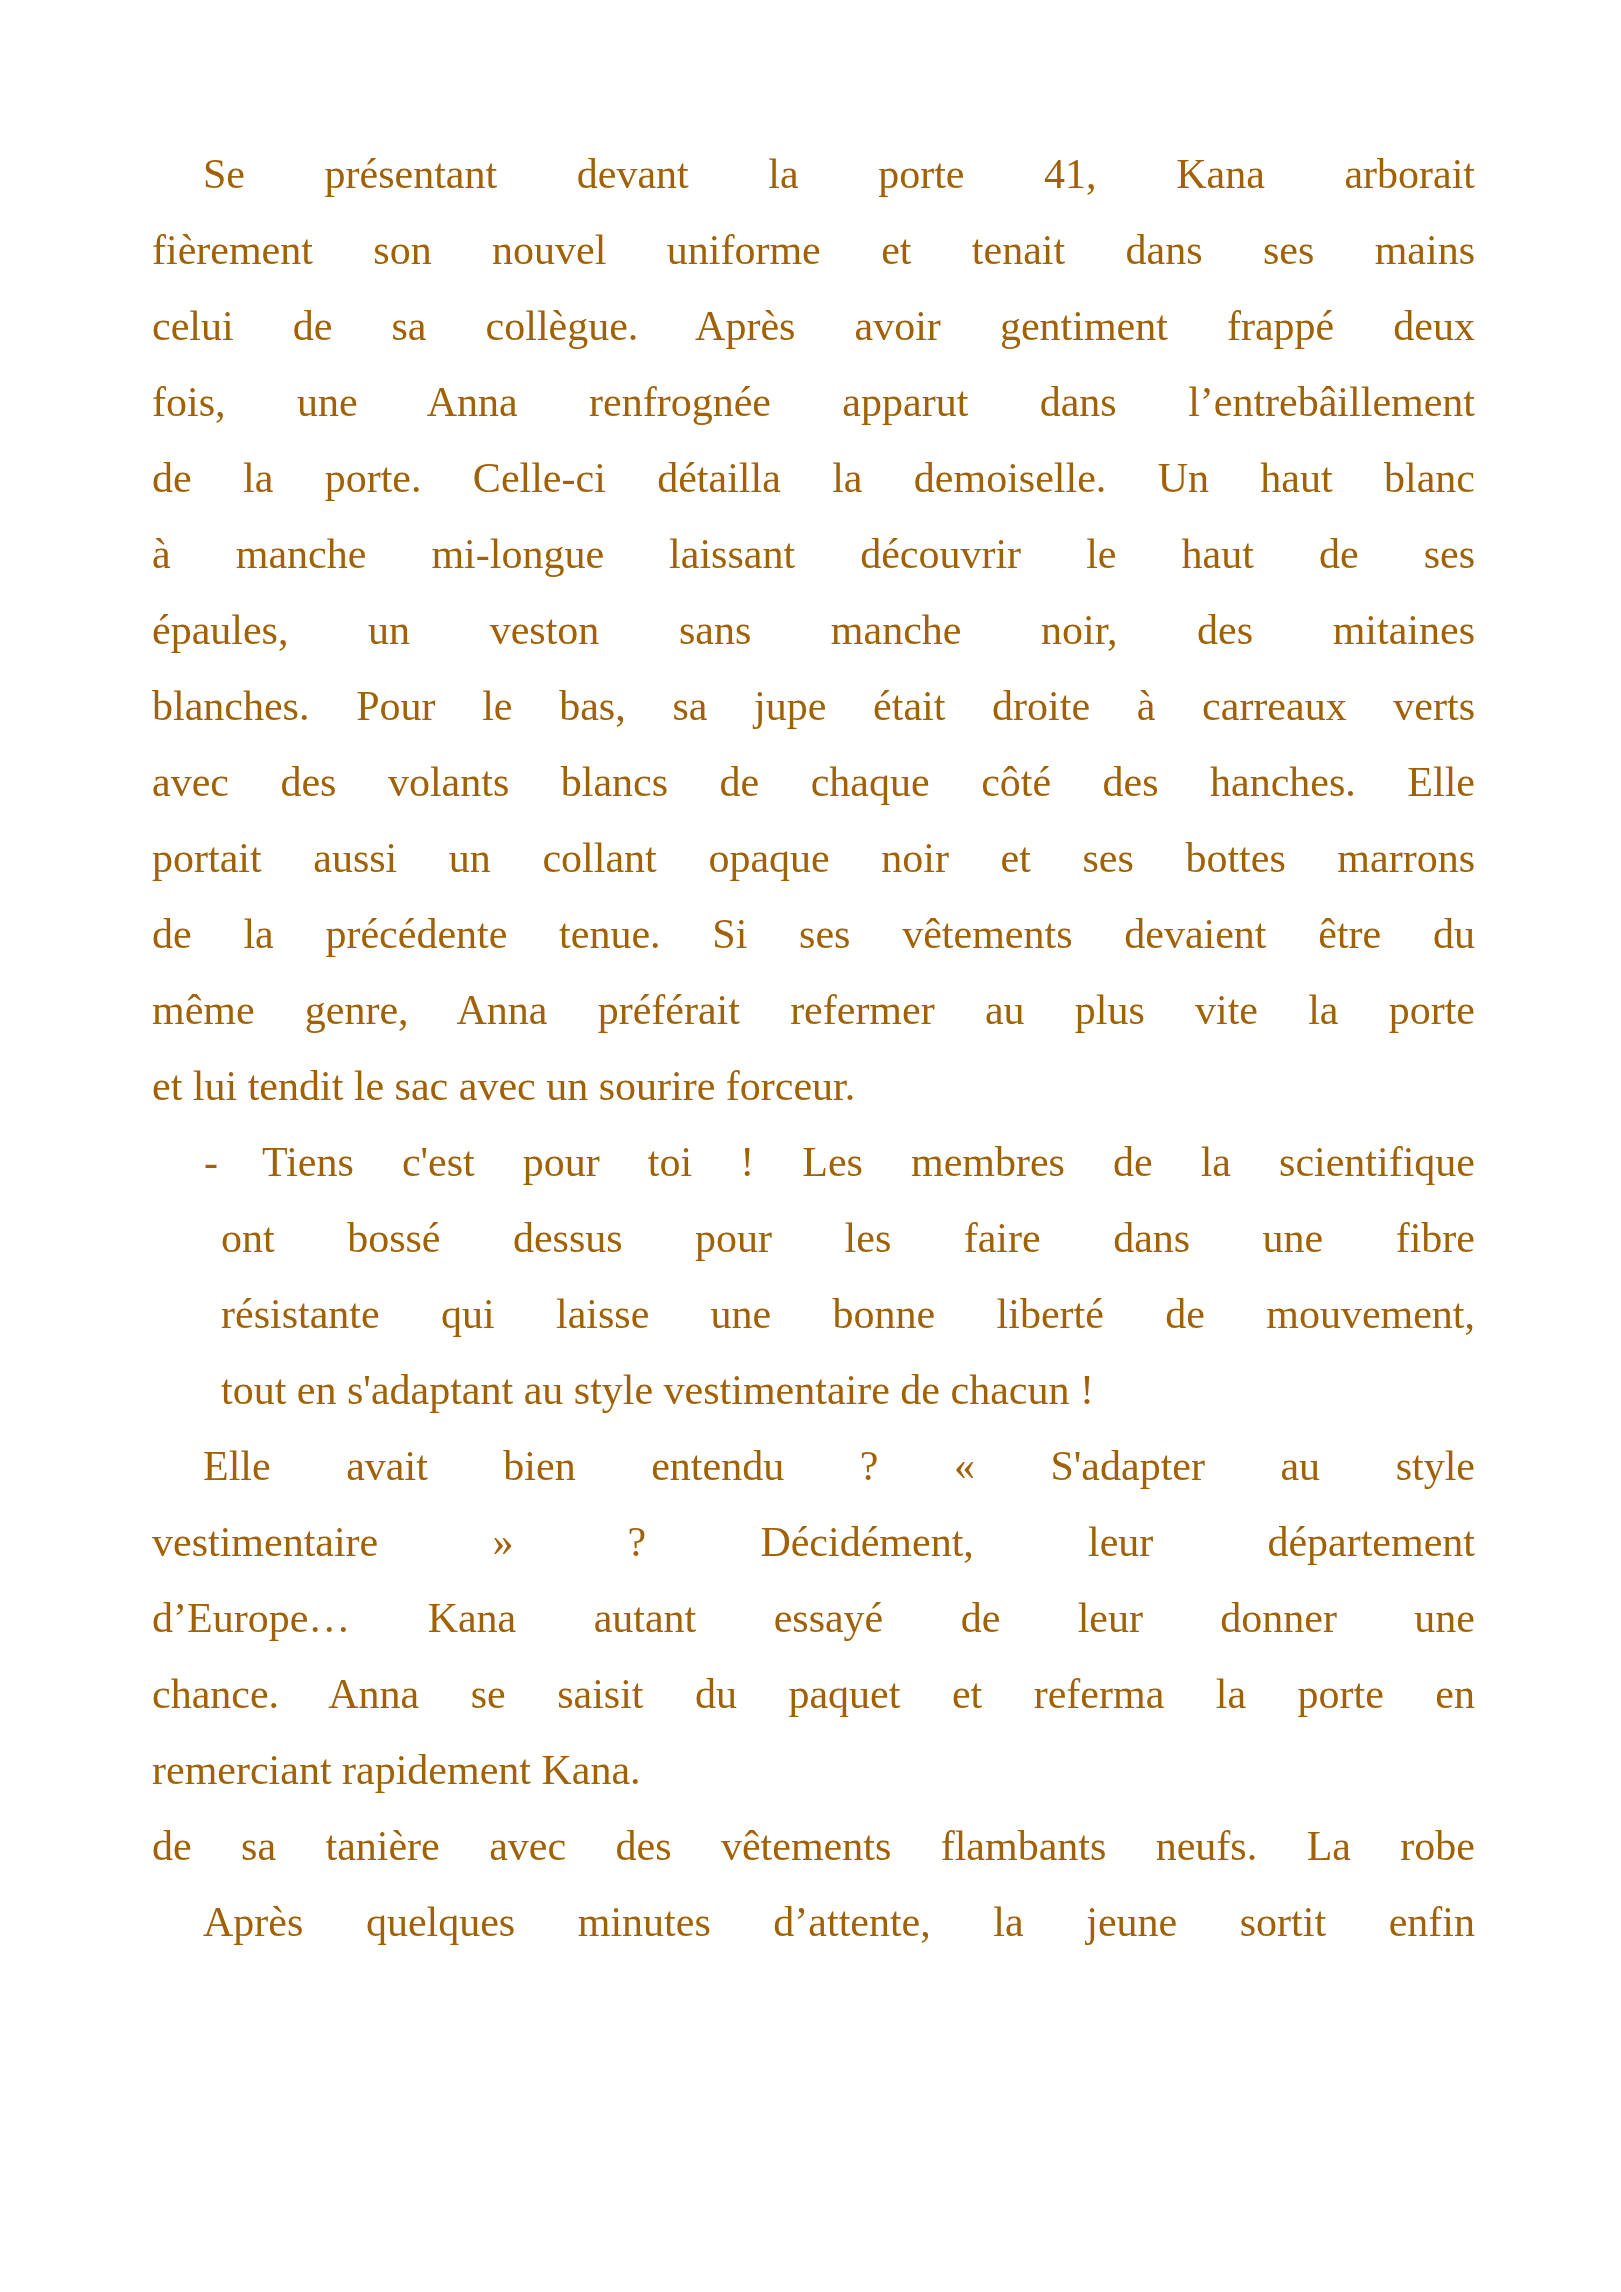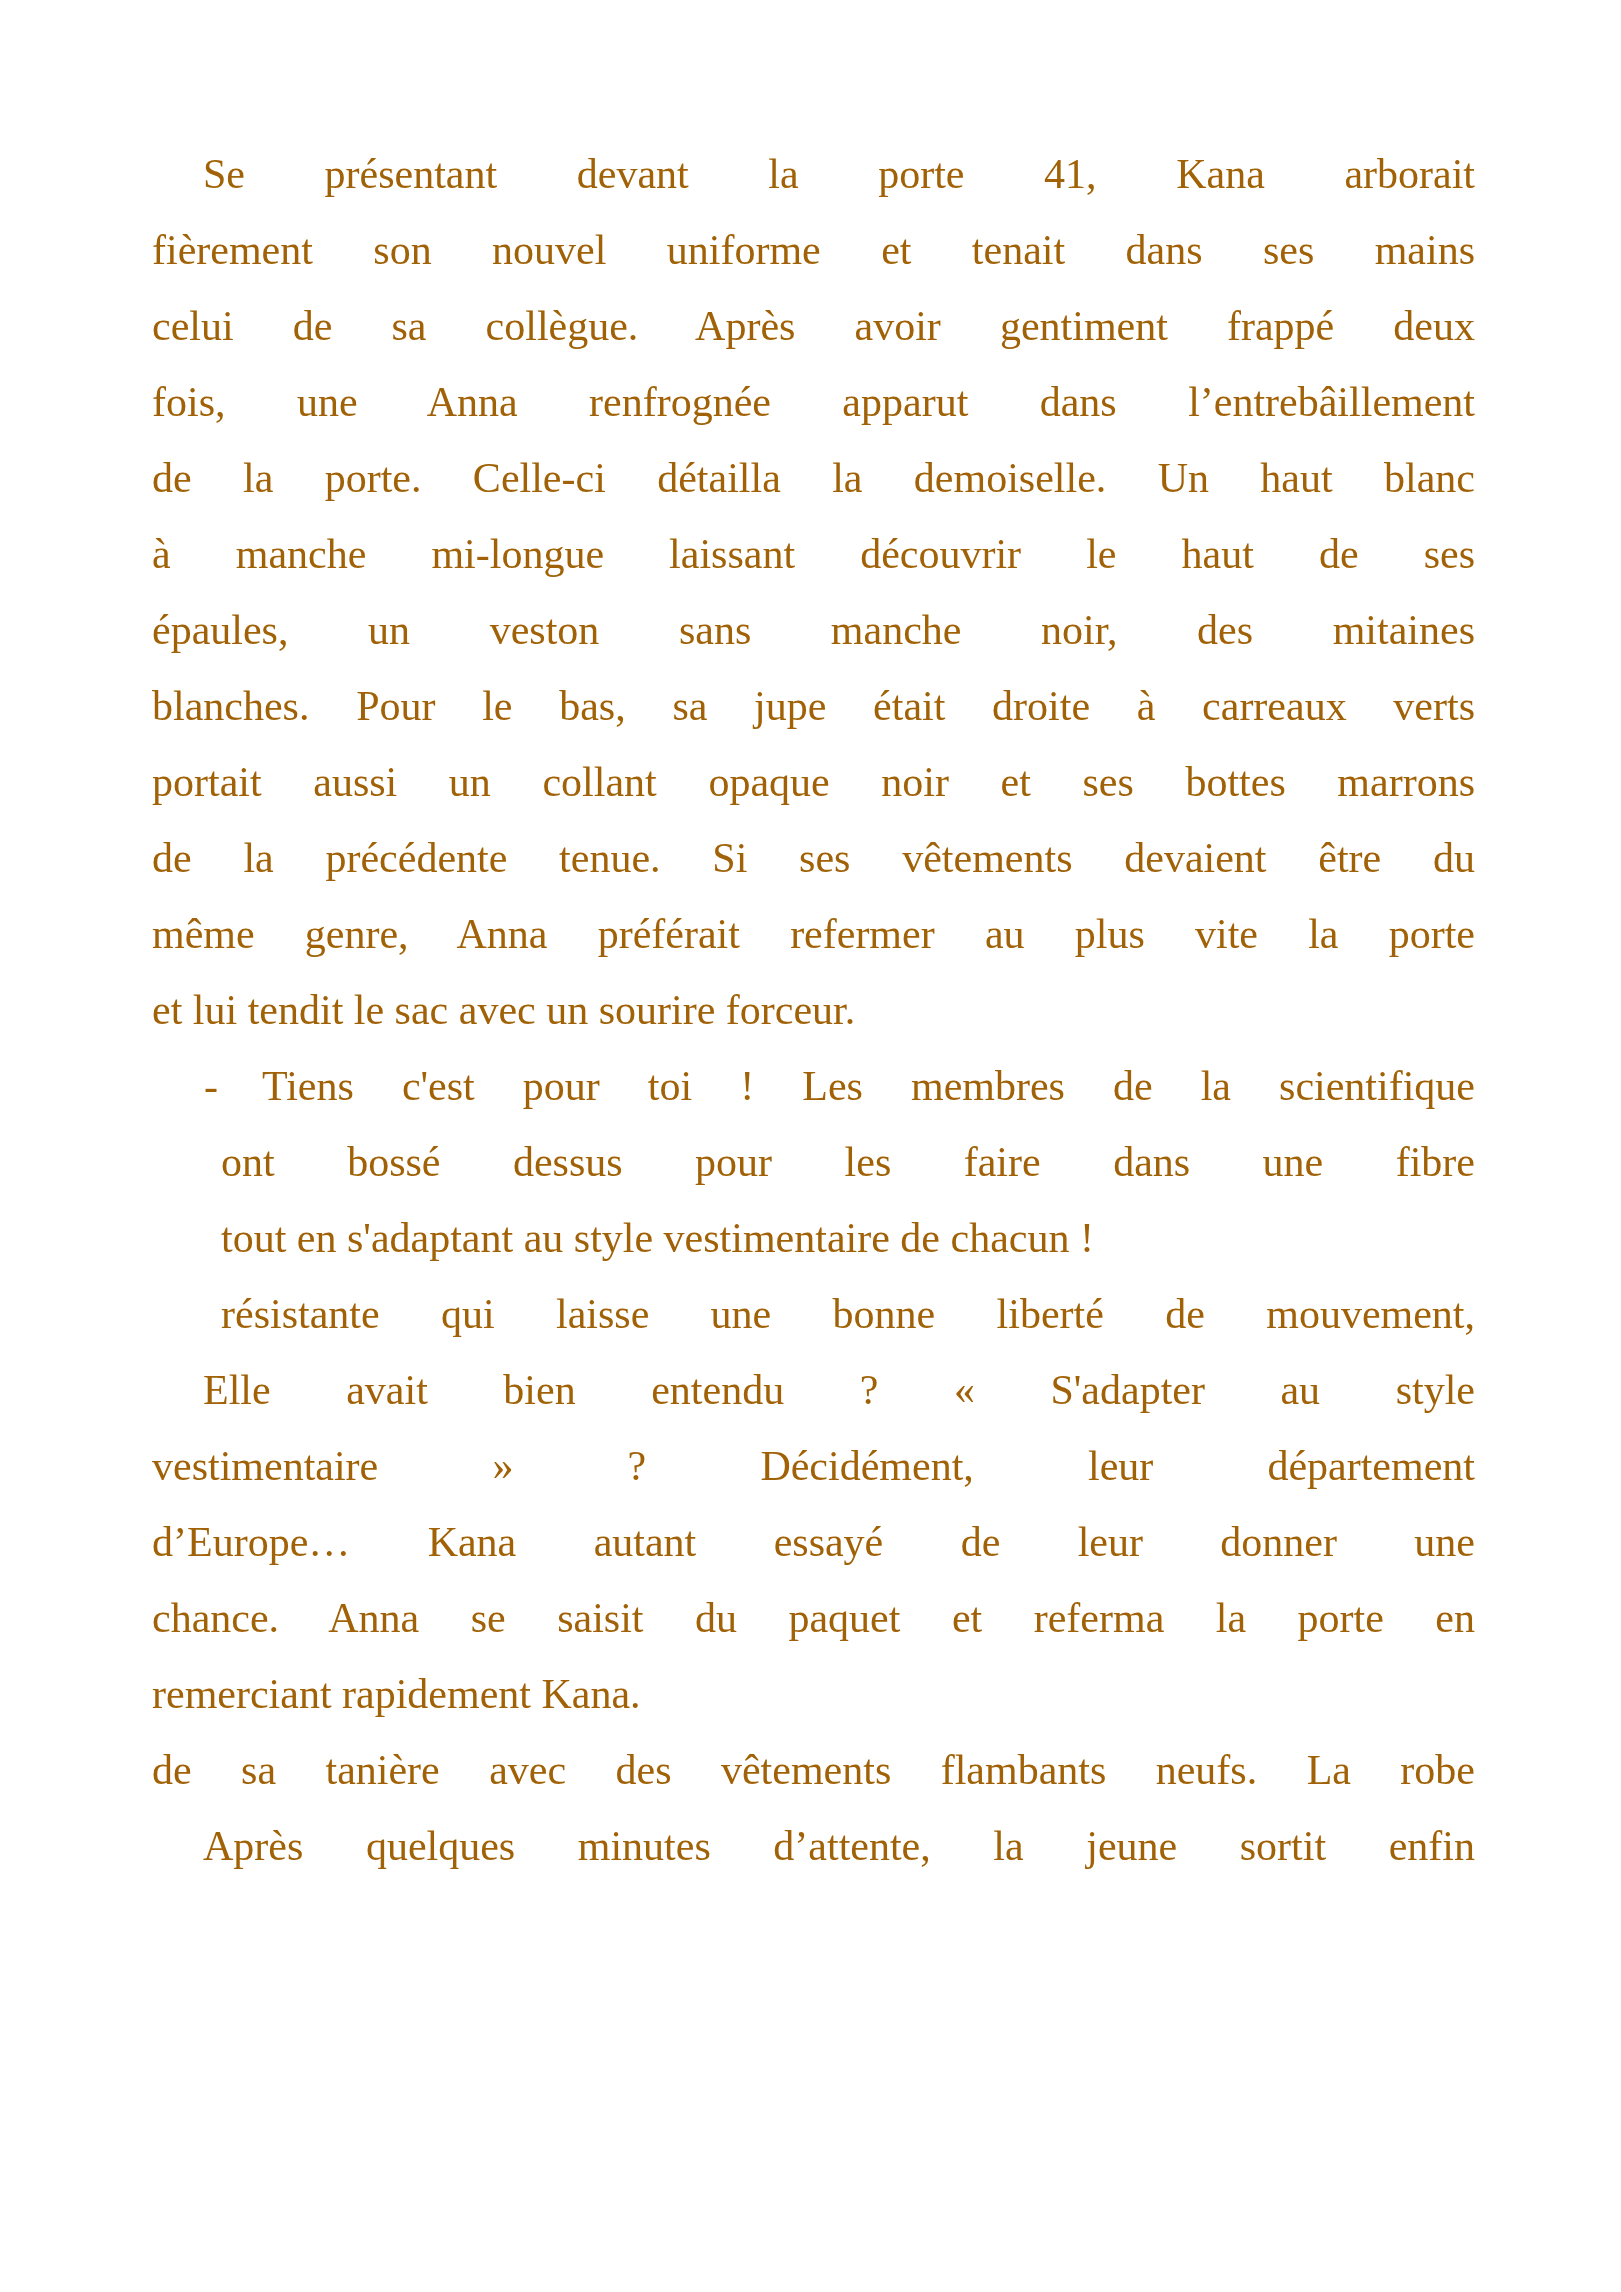--- a/index.html
+++ b/index.html
@@ -55,30 +55,31 @@
   <div class="text-block">
       <div class="paragraph body">
         <div class="line indent"><span>Se présentant devant la porte 41, Kana arborait</span></div>
         <div class="line"><span>fièrement son nouvel uniforme et tenait dans ses mains</span></div>
         <div class="line"><span>celui de sa collègue. Après avoir gentiment frappé deux</span></div>
         <div class="line"><span>fois, une Anna renfrognée apparut dans l’entrebâillement</span></div>
         <div class="line"><span>de la porte. Celle-ci détailla la demoiselle. Un haut blanc</span></div>
         <div class="line"><span>à manche mi-longue laissant découvrir le haut de ses</span></div>
         <div class="line"><span>épaules, un veston sans manche noir, des mitaines</span></div>
         <div class="line"><span>blanches. Pour le bas, sa jupe était droite à carreaux verts</span></div>
+        <div class="line"><span>avec des volants blancs de chaque côté des hanches. Elle</span></div>
         <div class="line"><span>portait aussi un collant opaque noir et ses bottes marrons</span></div>
         <div class="line"><span>de la précédente tenue. Si ses vêtements devaient être du</span></div>
         <div class="line"><span>même genre, Anna préférait refermer au plus vite la porte</span></div>
         <div class="line last"><span>et lui tendit le sac avec un sourire forceur.</span></div>
       </div>
       <div class="paragraph dialogue">
         <div class="line dfirst"><span class="dash">-</span><span>Tiens c'est pour toi ! Les membres de la scientifique</span></div>
         <div class="line"><span>ont bossé dessus pour les faire dans une fibre</span></div>
+        <div class="line"><span>résistante qui laisse une bonne liberté de mouvement,</span></div>
         <div class="line last"><span>tout en s'adaptant au style vestimentaire de chacun !</span></div>
-        <div class="line"><span>résistante qui laisse une bonne liberté de mouvement,</span></div>
       </div>
       <div class="paragraph body">
         <div class="line indent"><span>Elle avait bien entendu ? « S'adapter au style</span></div>
         <div class="line"><span>vestimentaire » ? Décidément, leur département</span></div>
         <div class="line"><span>d’Europe… Kana autant essayé de leur donner une</span></div>
         <div class="line"><span>chance. Anna se saisit du paquet et referma la porte en</span></div>
         <div class="line last"><span>remerciant rapidement Kana.</span></div>
       </div>
       <div class="paragraph body">
         <div class="line"><span>de sa tanière avec des vêtements flambants neufs. La robe</span></div>

